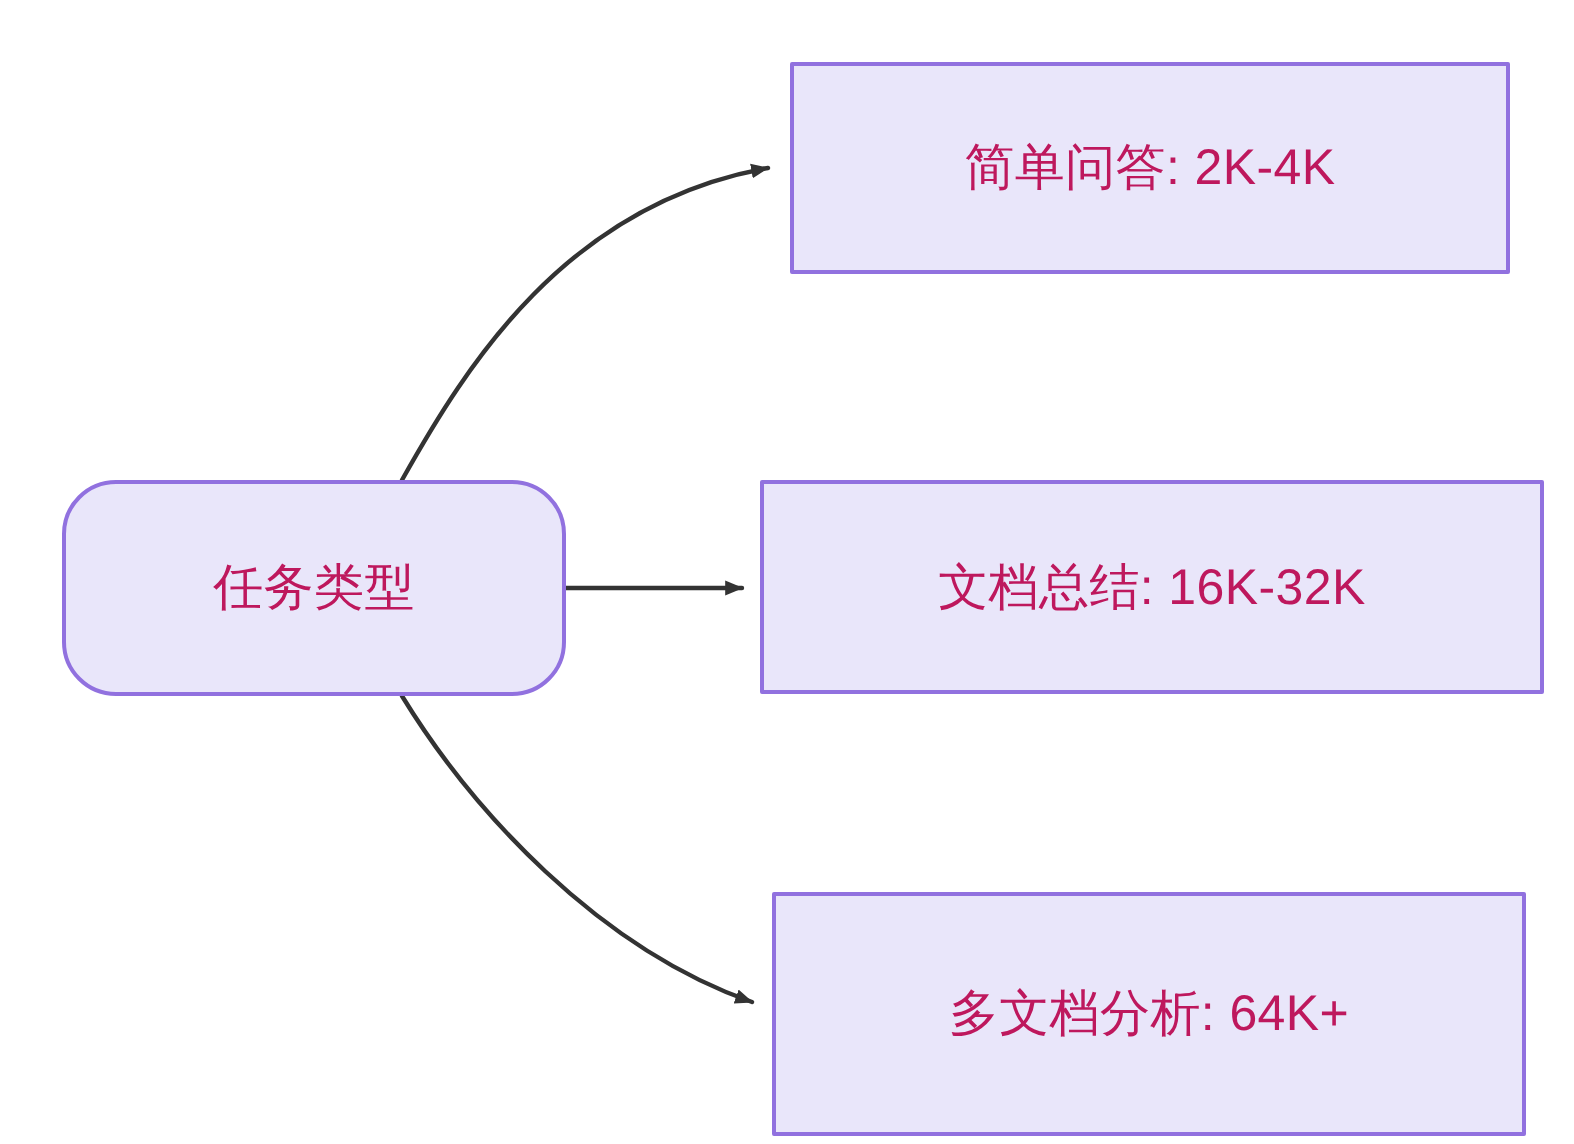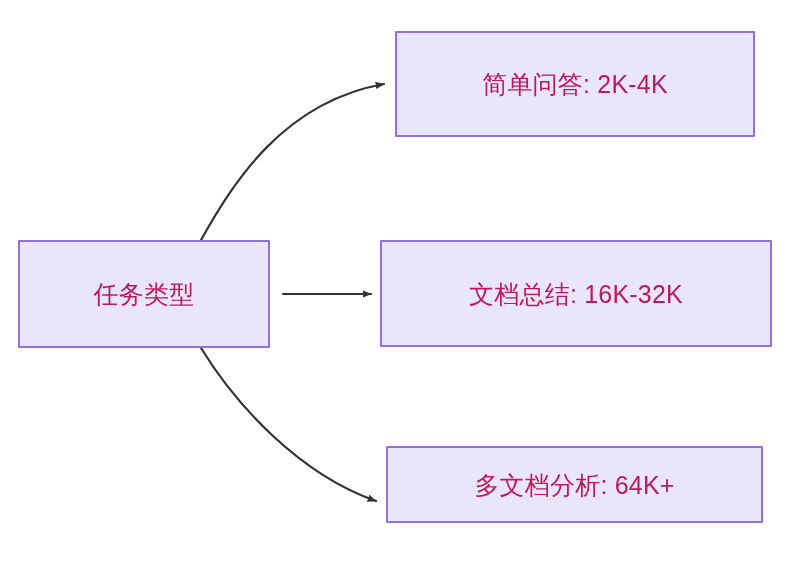--- a/index.html
+++ b/index.html
@@ -42,42 +42,43 @@
     font-size: 25px;
     line-height: 1.2;
     letter-spacing: 0.2px;
     white-space: nowrap;
     text-align: center;
   }
   .node-label {
     display: block;
   }
   #node-source {
-    left: 18px;
+    left: 31px;
     top: 240px;
     width: 252px;
     height: 108px;
+    border-radius: 27px;
   }
   #node-simple-qa {
     left: 395px;
     top: 31px;
     width: 360px;
     height: 106px;
   }
   #node-doc-summary {
     left: 380px;
     top: 240px;
     width: 392px;
     height: 107px;
   }
   #node-multi-doc {
     left: 386px;
     top: 446px;
     width: 377px;
-    height: 77px;
+    height: 122px;
   }
 </style>
 </head>
 <body>
 
 <div id="canvas">
 
   <svg id="edges" viewBox="0 0 787 572" xmlns="http://www.w3.org/2000/svg">
     <defs>
       <marker id="arrow" markerWidth="10" markerHeight="10" refX="8.4" refY="4" orient="auto" markerUnits="userSpaceOnUse">

